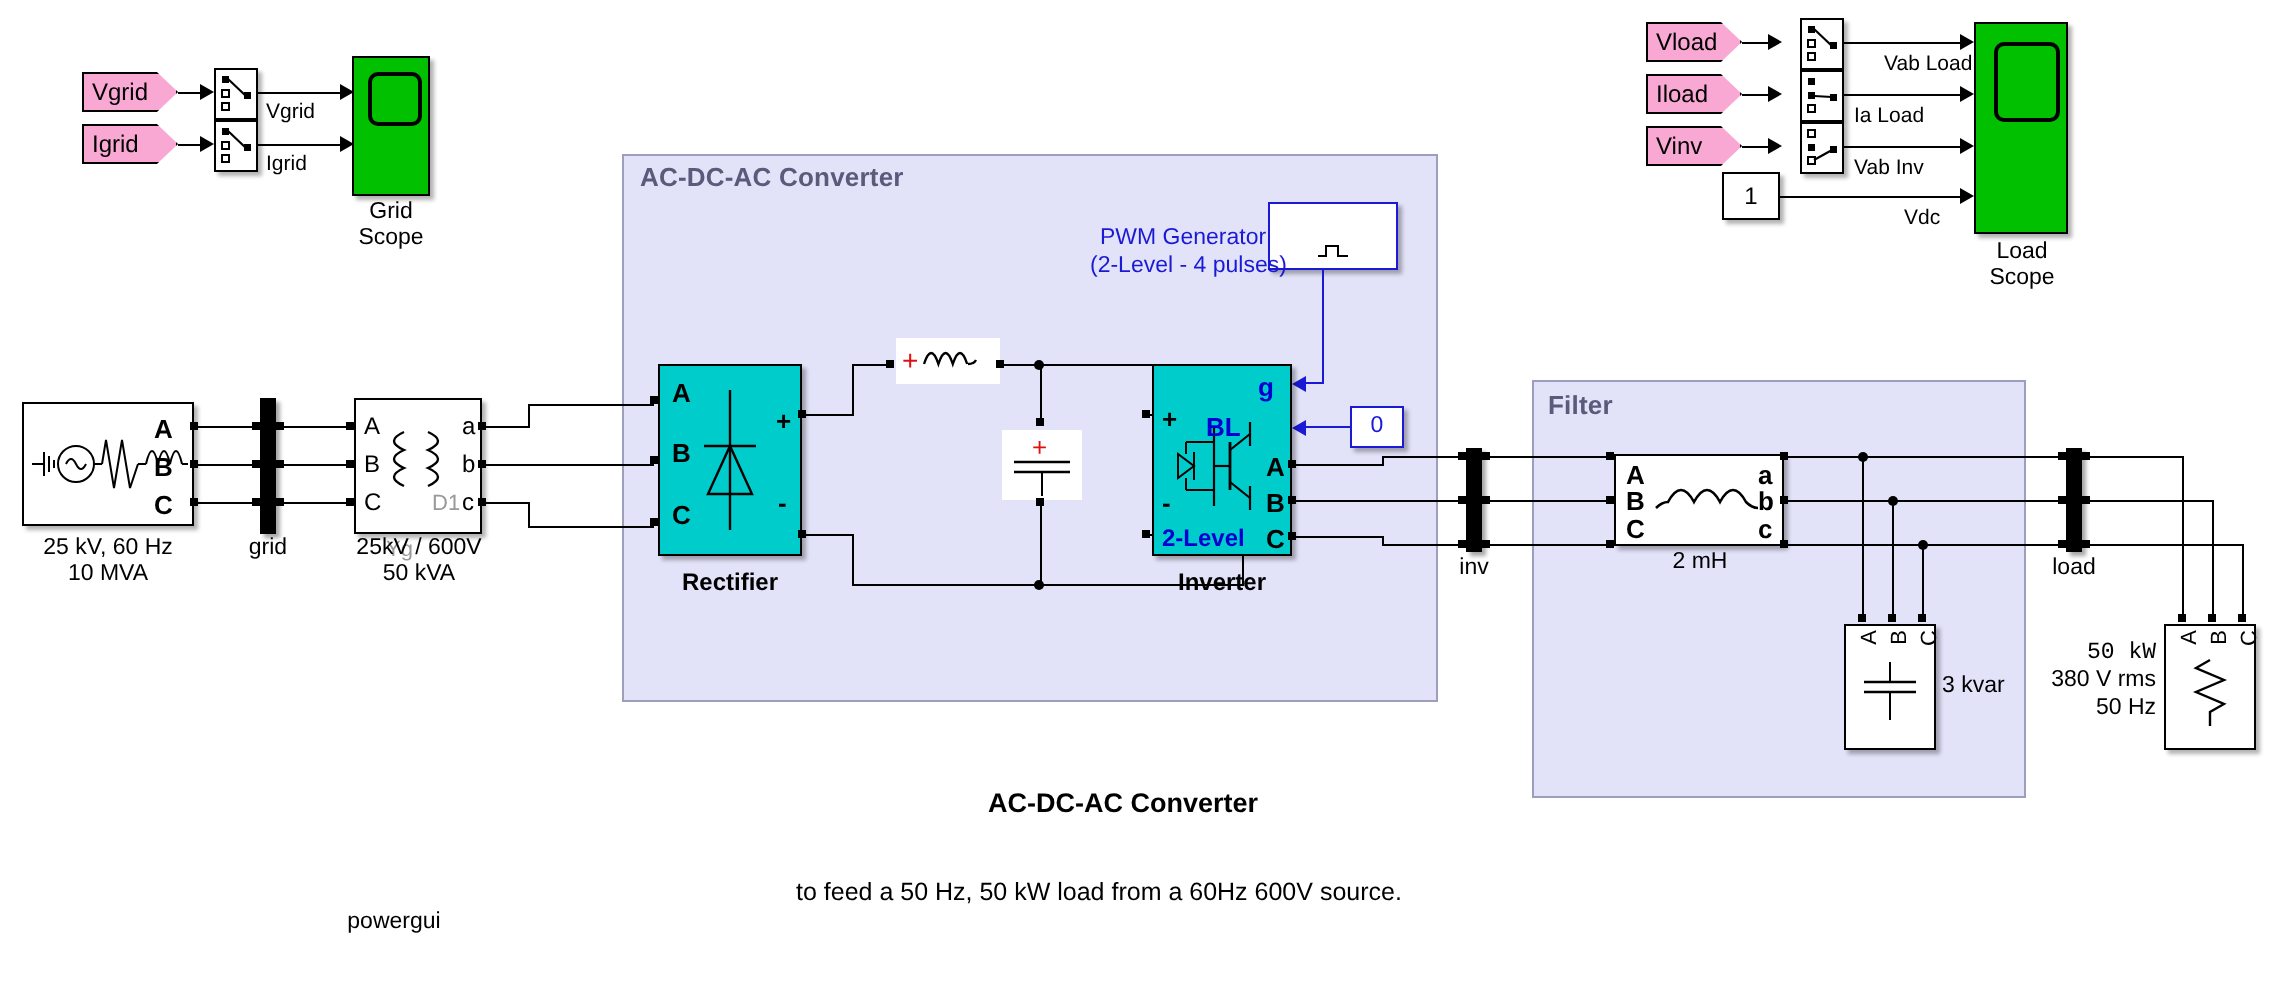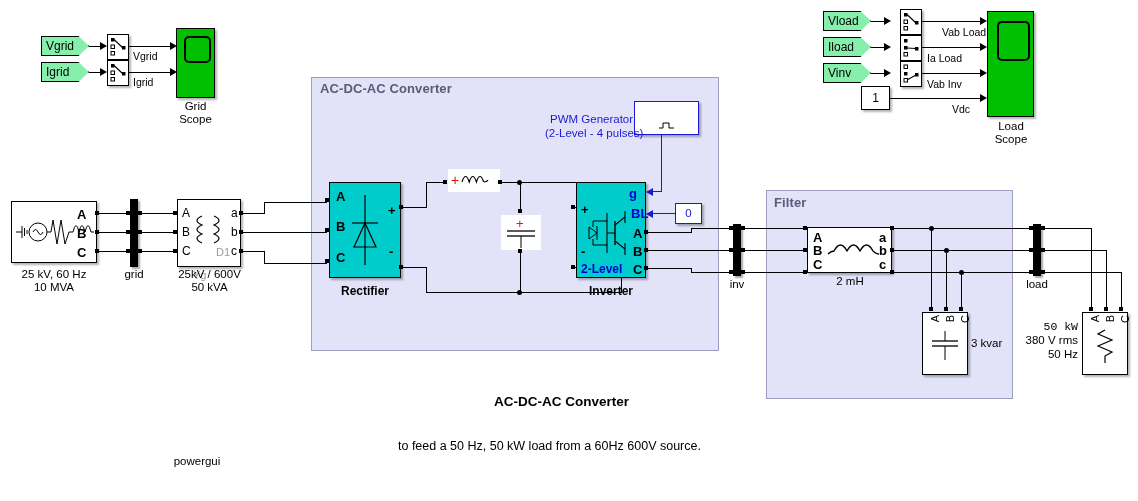--- a/index.html
+++ b/index.html
@@ -43,21 +43,21 @@
 
   
   .port{position:absolute;font-size:13px;font-weight:bold;line-height:13px;}
   .port-sm{position:absolute;font-size:12px;line-height:12px;}
   .port-blue{color:#0000d0;}
 
   
   .siglabel{position:absolute;font-size:10.5px;color:#000;white-space:nowrap;}
 
   
-  .fromtag{position:absolute;height:20px;background:#86efac;border:1px solid #000;
+  .fromtag{position:absolute;height:20px;background:#f9a8d4;border:1px solid #000;
            box-sizing:border-box;
            clip-path:polygon(0 0, 78% 0, 100% 50%, 78% 100%, 0 100%);
            box-shadow:2px 2px 2px rgba(0,0,0,.30);}
   .fromtag span{position:absolute;left:4px;top:2px;font-size:12px;line-height:15px;}
 
   
   .busbar{position:absolute;background:#000;box-shadow:2px 2px 2px rgba(0,0,0,.35);}
 
   
   .annot{position:absolute;font-size:12.5px;line-height:16px;color:#000;white-space:pre;}
@@ -377,21 +377,21 @@
 
       <line x1="30" y1="30" x2="30" y2="70" stroke="#000" stroke-width="1.1"></line>
       <line x1="30" y1="50" x2="38" y2="50" stroke="#000" stroke-width="1.1"></line>
       <line x1="38" y1="38" x2="38" y2="62" stroke="#000" stroke-width="1.4"></line>
       <line x1="38" y1="42" x2="48" y2="34" stroke="#000" stroke-width="1.1"></line>
       <line x1="38" y1="58" x2="48" y2="66" stroke="#000" stroke-width="1.1"></line>
       <line x1="48" y1="28" x2="48" y2="40" stroke="#000" stroke-width="1.1"></line>
       <line x1="48" y1="60" x2="48" y2="72" stroke="#000" stroke-width="1.1"></line>
     </svg>
     <div class="port port-blue" style="left:52px;top:4px;">g</div>
-    <div class="port port-blue" style="left:54px;top:24px;">BL</div>
+    <div class="port port-blue" style="left:26px;top:24px;">BL</div>
     <div class="port" style="left:4px;top:20px;">+</div>
     <div class="port" style="left:4px;top:62px;">-</div>
     <div class="port" style="left:56px;top:44px;">A</div>
     <div class="port" style="left:56px;top:62px;">B</div>
     <div class="port" style="left:56px;top:80px;">C</div>
     <div class="port port-blue" style="left:4px;top:80px;font-size:12px;">2-Level</div>
   </div>
   <div class="pt" style="left:644px;top:230px;"></div>
   <div class="pt" style="left:644px;top:248px;"></div>
   <div class="pt" style="left:644px;top:266px;"></div>

